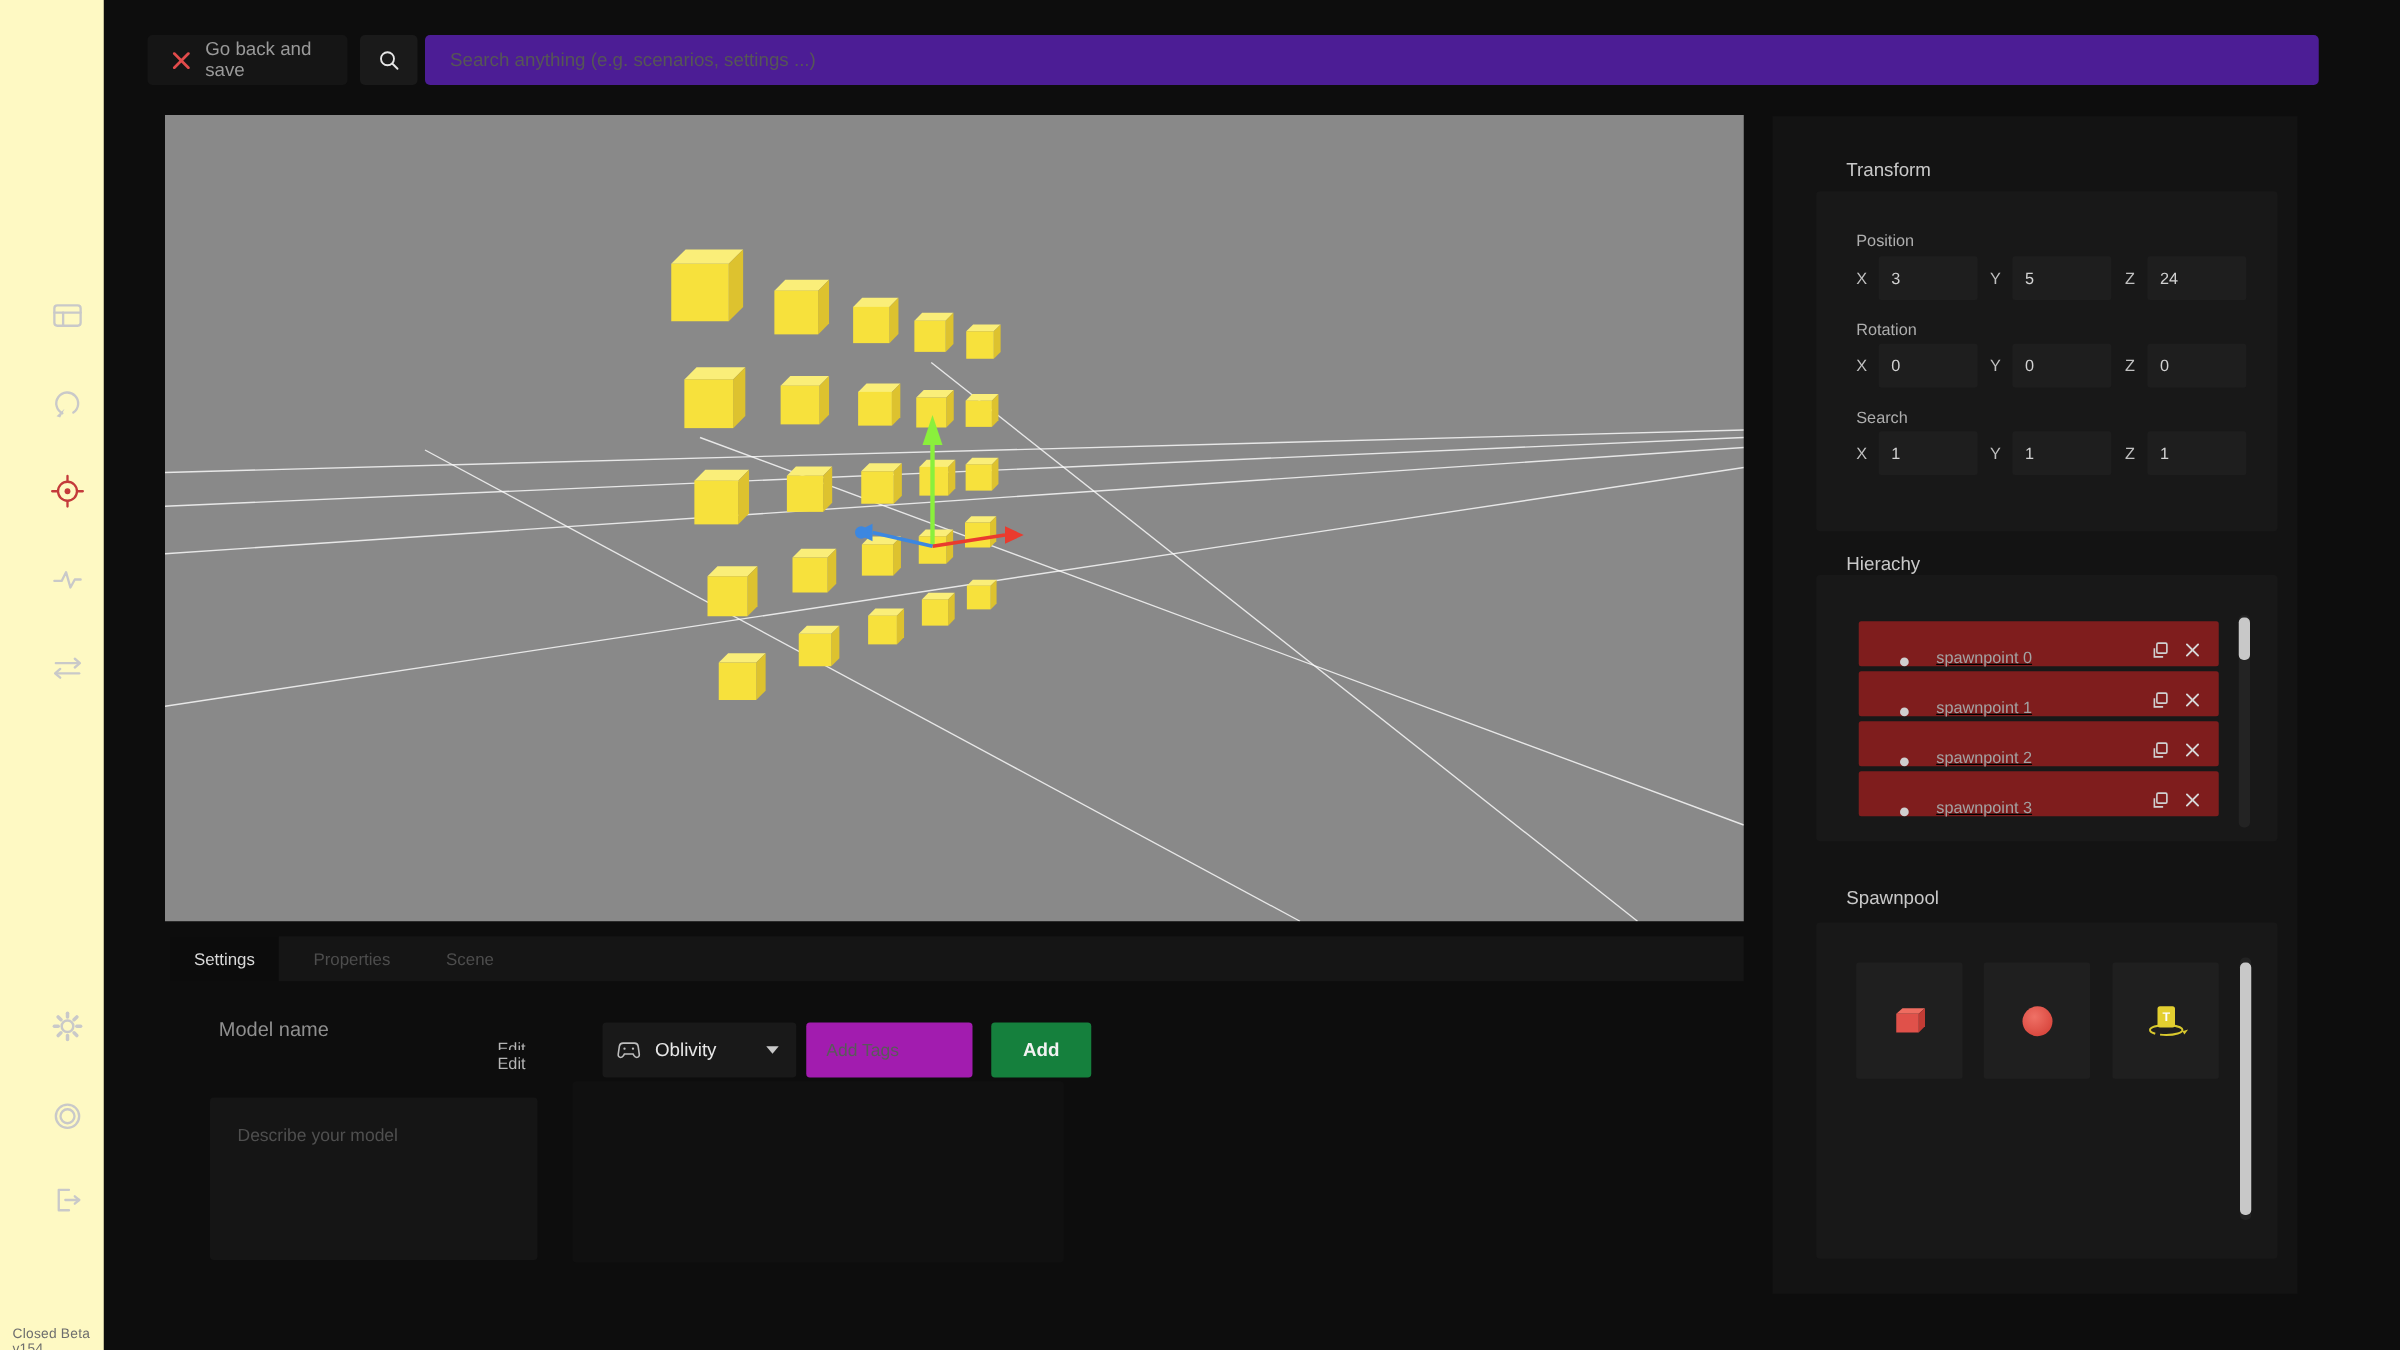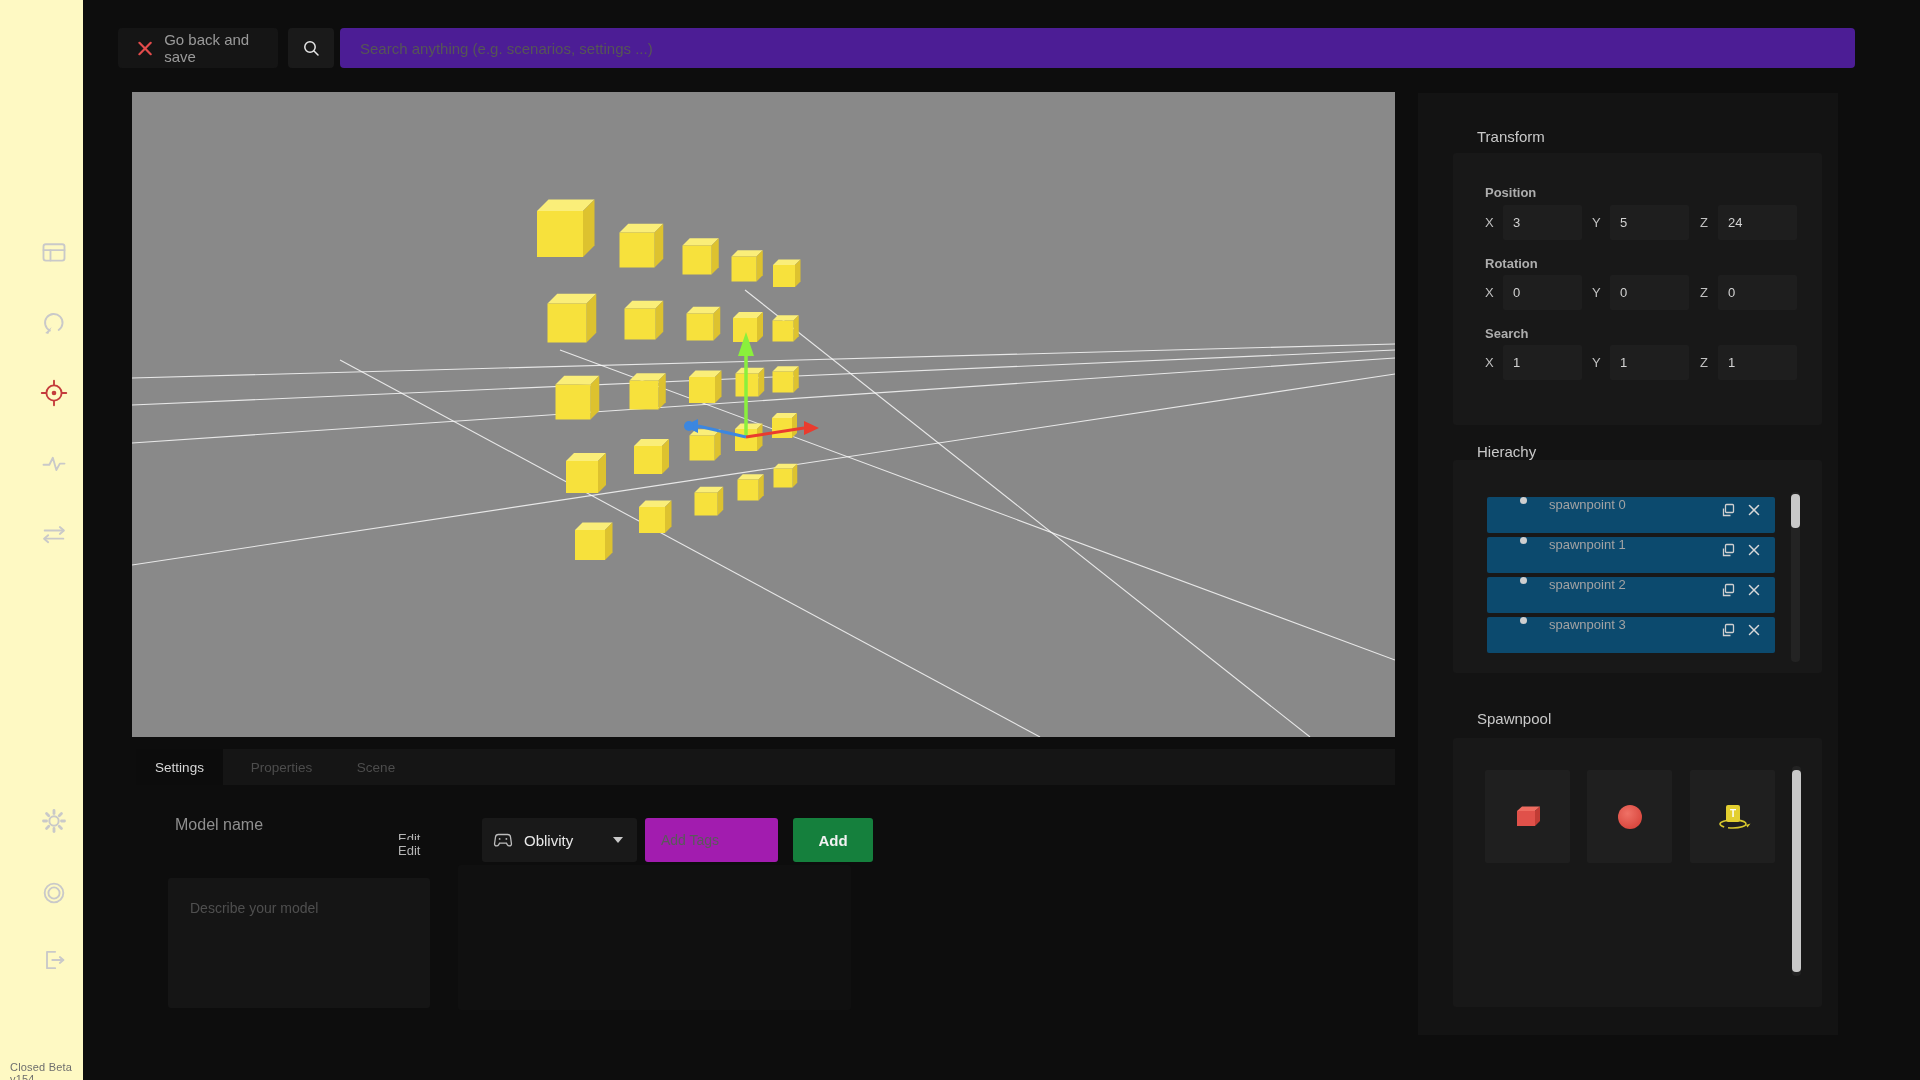--- a/index.html
+++ b/index.html
@@ -56,28 +56,28 @@
   #describe-box { left:168px; top:878px; width:262px; height:130px; background:#151515;
                   border:none; outline:none; border-radius:3px; resize:none; color:#cfcfcf;
                   font-size:14px; padding:22px; font-family:"Liberation Sans",sans-serif; }
   #describe-box::placeholder { color:#4f4f4f; }
   #tags-panel { left:458px; top:865px; width:393px; height:145px; background:#101010; border-radius:3px; }
 
   
   #right-panel { left:1418px; top:93px; width:420px; height:942px; background:#131313; }
   .section-title { position:absolute; font-size:15px; color:#c9c9c9; }
   .card { position:absolute; background:#181818; border-radius:3px; }
-  .group-label { position:absolute; font-size:13px; color:#aeaeae;font-weight:bold; }
+  .group-label { position:absolute; font-size:13px; color:#aeaeae; }
   .axis-cell { position:absolute; display:flex; align-items:center; height:35px; }
   .axis-cell .axis { font-size:13px; color:#c0c0c0; width:18px; }
   .axis-cell .vbox { width:79px; height:35px; background:#1e1e1e; border-radius:2px;
                      display:flex; align-items:center; font-size:13px; color:#d2d2d2;
                      padding-left:10px; cursor:text; }
-  .h-row { position:absolute; left:1487px; width:288px; height:36px; background:#0c4a6e;
-           border-radius:2px; display:flex; align-items:flex-start; cursor:pointer; }
+  .h-row { position:absolute; left:1487px; width:288px; height:36px; background:#7f1d1d;
+           border-radius:2px; display:flex; align-items:flex-end; cursor:pointer;text-decoration:underline; }
   .h-row .dot { width:7px; height:7px; border-radius:50%; background:#cfcfcf; margin-left:33px; }
   .h-row .rlabel { font-size:13px; color:#a3a3a3; margin-left:22px; flex:1; }
   .h-row .ricon { width:26px; height:26px; display:flex; align-items:center;
                   justify-content:center; cursor:pointer; }
   .sbar-track { position:absolute; width:9px; background:#232323; border-radius:4px; }
   .sbar-thumb { position:absolute; width:9px; background:#c8c8c8; border-radius:4px; cursor:grab; }
   .pool-tile { position:absolute; top:770px; width:85px; height:93px; background:#1f1f1f;
                border-radius:2px; display:flex; align-items:center; justify-content:center; cursor:pointer; }
 </style>
 </head>

